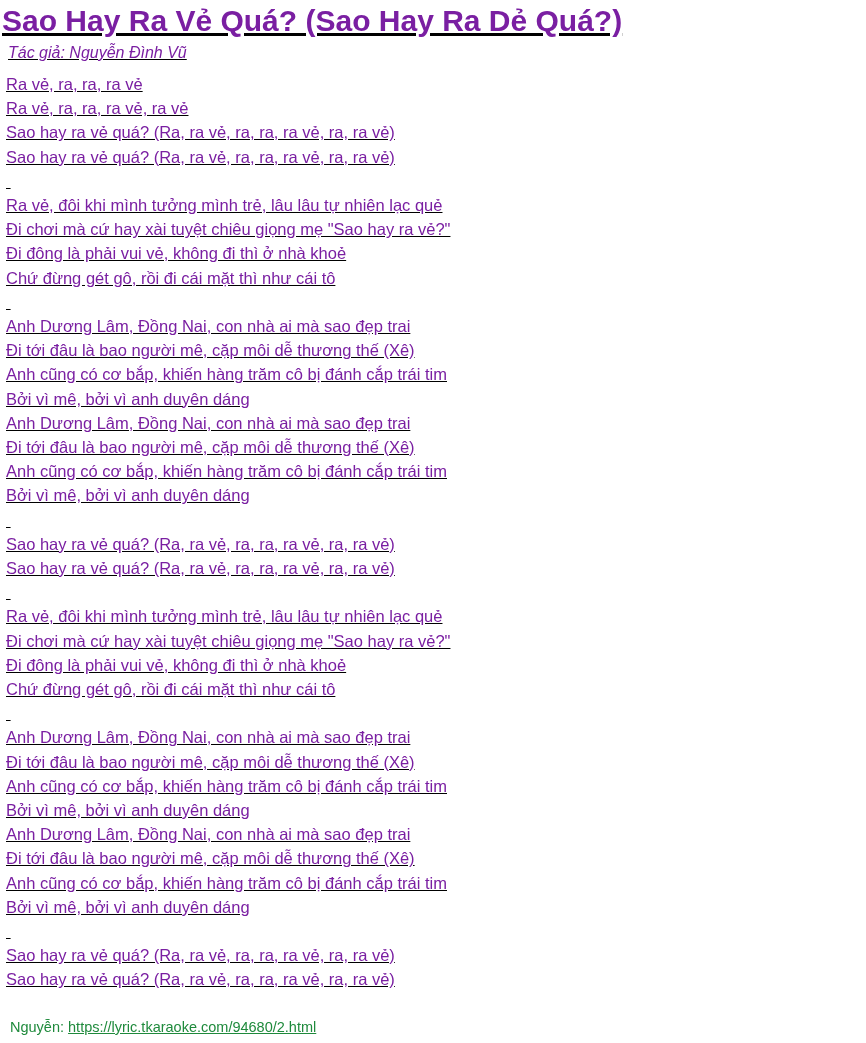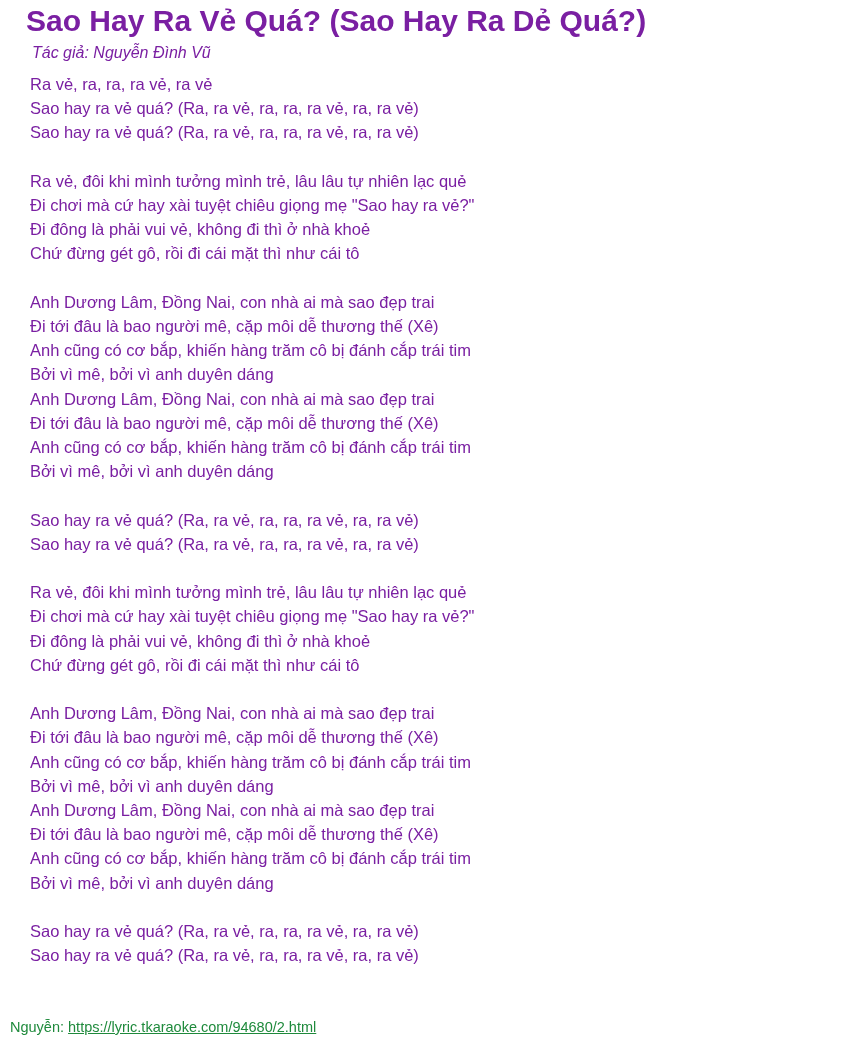--- a/index.html
+++ b/index.html
@@ -11,21 +11,22 @@
     width: 866px;
     height: 1043px;
     font-family: "Liberation Sans", sans-serif;
     overflow: hidden;
   }
   .page {
     position: relative;
     width: 866px;
     height: 1043px;
     box-sizing: border-box;
-    padding: 2px 0 0 26px;
+    padding: 2px 0 0 2px;
+    text-decoration: underline;
   }
   .song-title {
     font-size: 30px;
     font-weight: bold;
     color: #7a1fa2;
     line-height: 38px;
     letter-spacing: 0px;
     margin: 0;
     white-space: nowrap;
   }
@@ -62,20 +63,21 @@
     text-decoration: underline;
   }
 </style>
 </head>
 <body>
 
 <div class="page">
   <h1 class="song-title">Sao Hay Ra Vẻ Quá? (Sao Hay Ra Dẻ Quá?)</h1>
   <div class="author">Tác giả: Nguyễn Đình Vũ</div>
   <div class="lyrics">
+      <div class="lyric-line">Ra vẻ, ra, ra, ra vẻ</div>
       <div class="lyric-line">Ra vẻ, ra, ra, ra vẻ, ra vẻ</div>
       <div class="lyric-line">Sao hay ra vẻ quá? (Ra, ra vẻ, ra, ra, ra vẻ, ra, ra vẻ)</div>
       <div class="lyric-line">Sao hay ra vẻ quá? (Ra, ra vẻ, ra, ra, ra vẻ, ra, ra vẻ)</div>
       <div class="lyric-line blank">&nbsp;</div>
       <div class="lyric-line">Ra vẻ, đôi khi mình tưởng mình trẻ, lâu lâu tự nhiên lạc quẻ</div>
       <div class="lyric-line">Đi chơi mà cứ hay xài tuyệt chiêu giọng mẹ "Sao hay ra vẻ?"</div>
       <div class="lyric-line">Đi đông là phải vui vẻ, không đi thì ở nhà khoẻ</div>
       <div class="lyric-line">Chứ đừng gét gô, rồi đi cái mặt thì như cái tô</div>
       <div class="lyric-line blank">&nbsp;</div>
       <div class="lyric-line">Anh Dương Lâm, Đồng Nai, con nhà ai mà sao đẹp trai</div>

